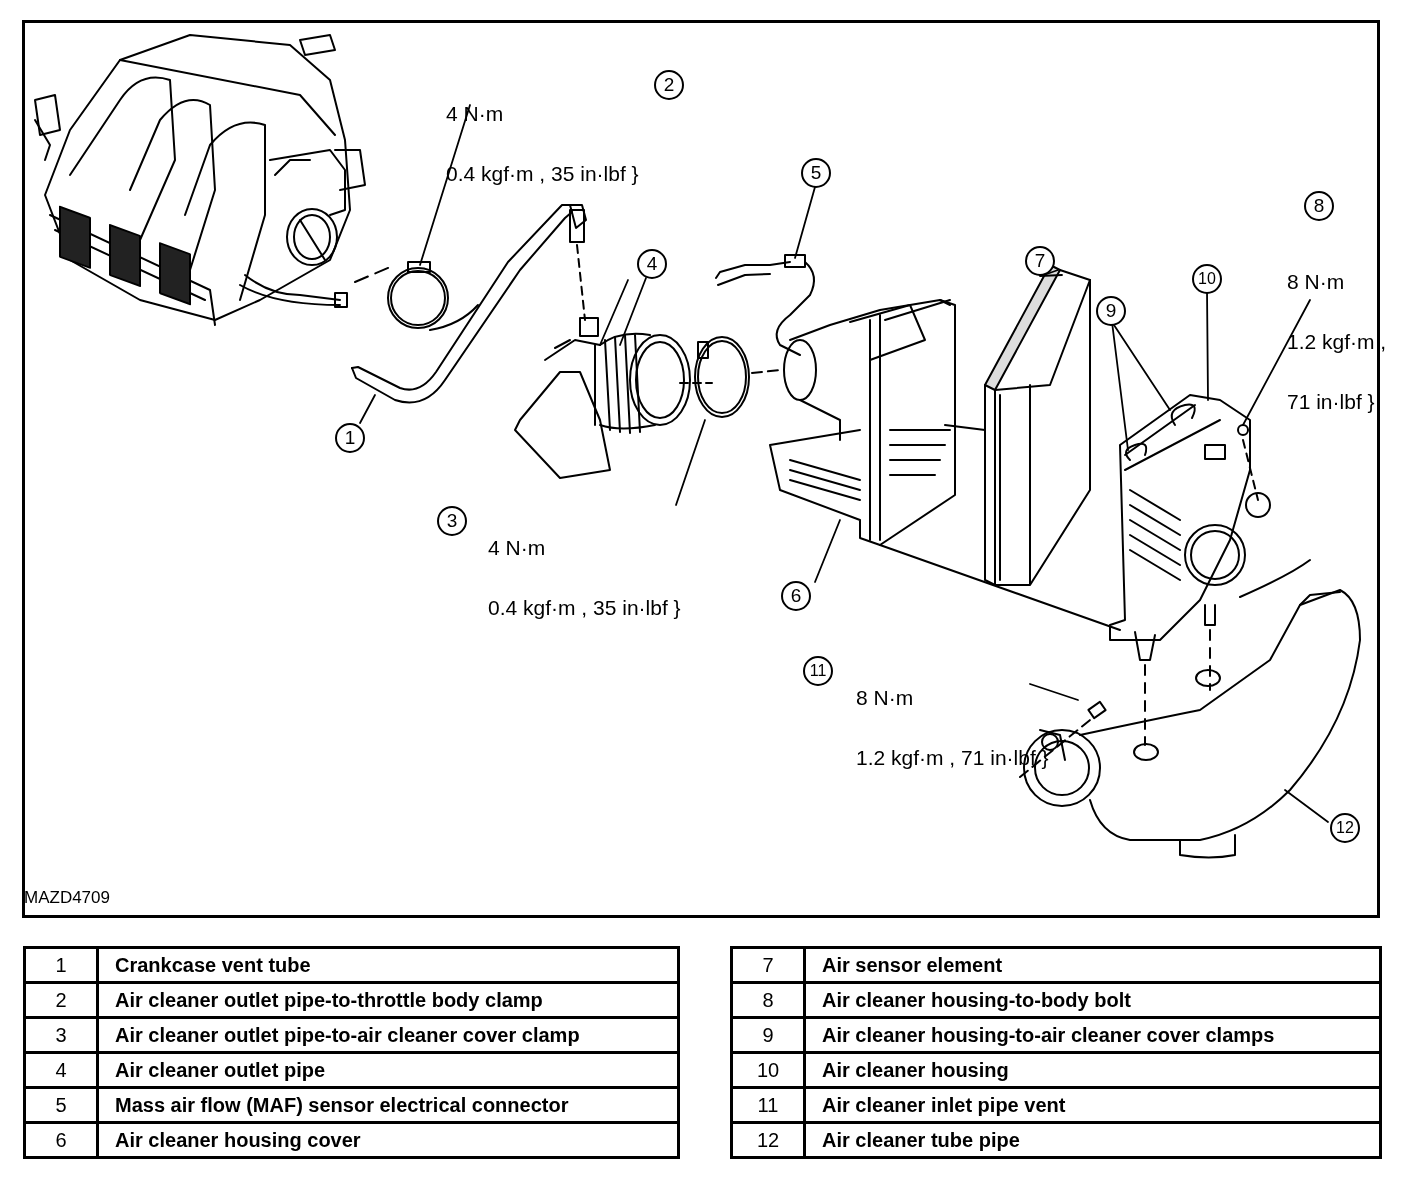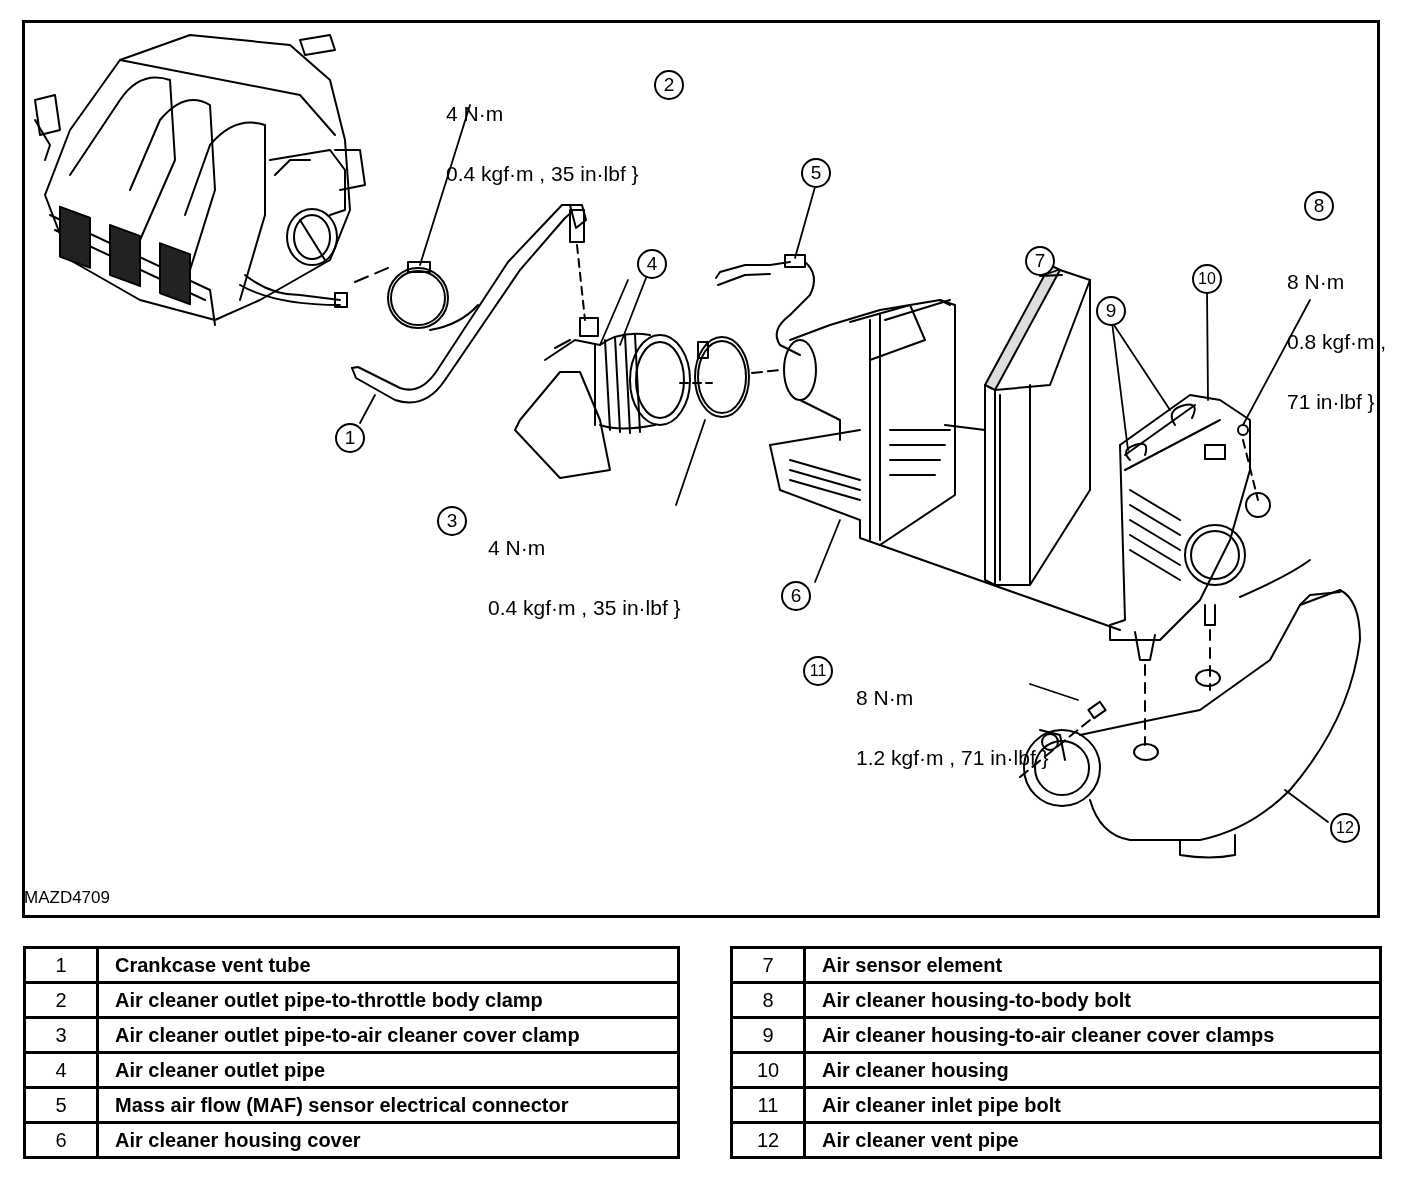--- a/index.html
+++ b/index.html
@@ -187,21 +187,21 @@
 <div class="torque" style="left:446px;top:64px;">
   <div>4 N·m</div>
   <div>0.4 kgf·m , 35 in·lbf }</div>
 </div>
 <div class="torque" style="left:488px;top:498px;">
   <div>4 N·m</div>
   <div>0.4 kgf·m , 35 in·lbf }</div>
 </div>
 <div class="torque" style="left:1287px;top:232px;">
   <div>8 N·m</div>
-  <div>0.8 kgf·m ,</div>
+  <div>1.2 kgf·m ,</div>
   <div>71 in·lbf }</div>
 </div>
 <div class="torque" style="left:856px;top:648px;">
   <div>8 N·m</div>
   <div>1.2 kgf·m , 71 in·lbf }</div>
 </div>
 
 <div class="fig-id">MAZD4709</div>
 
 <table class="legend" id="legend-left">
@@ -246,20 +246,20 @@
     <tr>
         <td class="num">9</td>
         <td class="desc">Air cleaner housing-to-air cleaner cover clamps</td>
       </tr>
     <tr>
         <td class="num">10</td>
         <td class="desc">Air cleaner housing</td>
       </tr>
     <tr>
         <td class="num">11</td>
-        <td class="desc">Air cleaner inlet pipe bolt</td>
+        <td class="desc">Air cleaner inlet pipe vent</td>
       </tr>
     <tr>
         <td class="num">12</td>
-        <td class="desc">Air cleaner vent pipe</td>
+        <td class="desc">Air cleaner tube pipe</td>
       </tr>
   </tbody>
 </table>
 
 </body></html>

